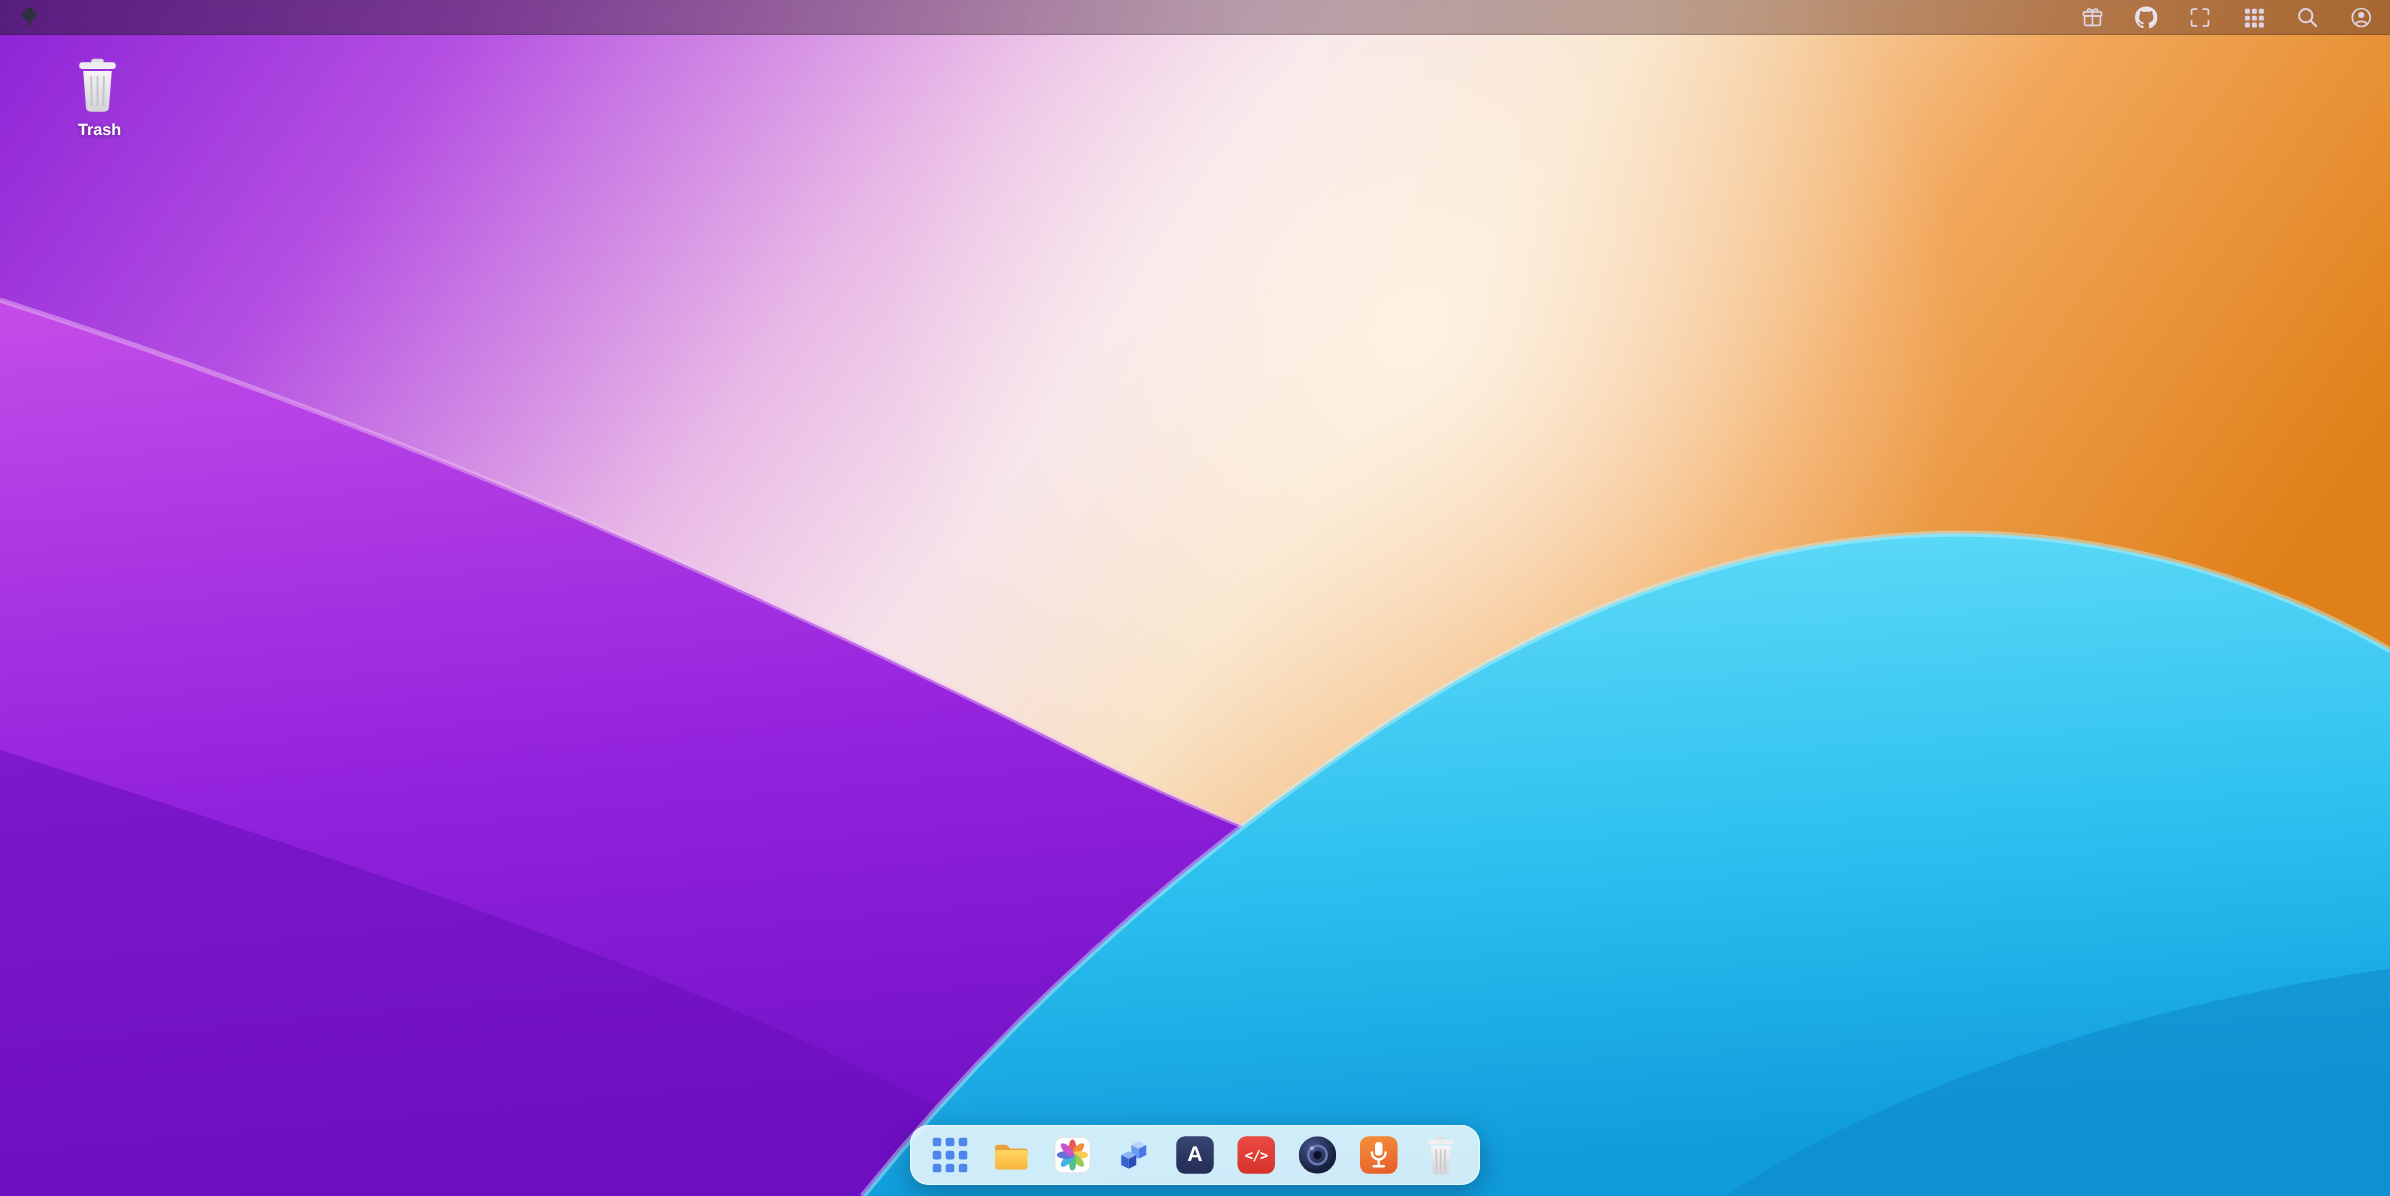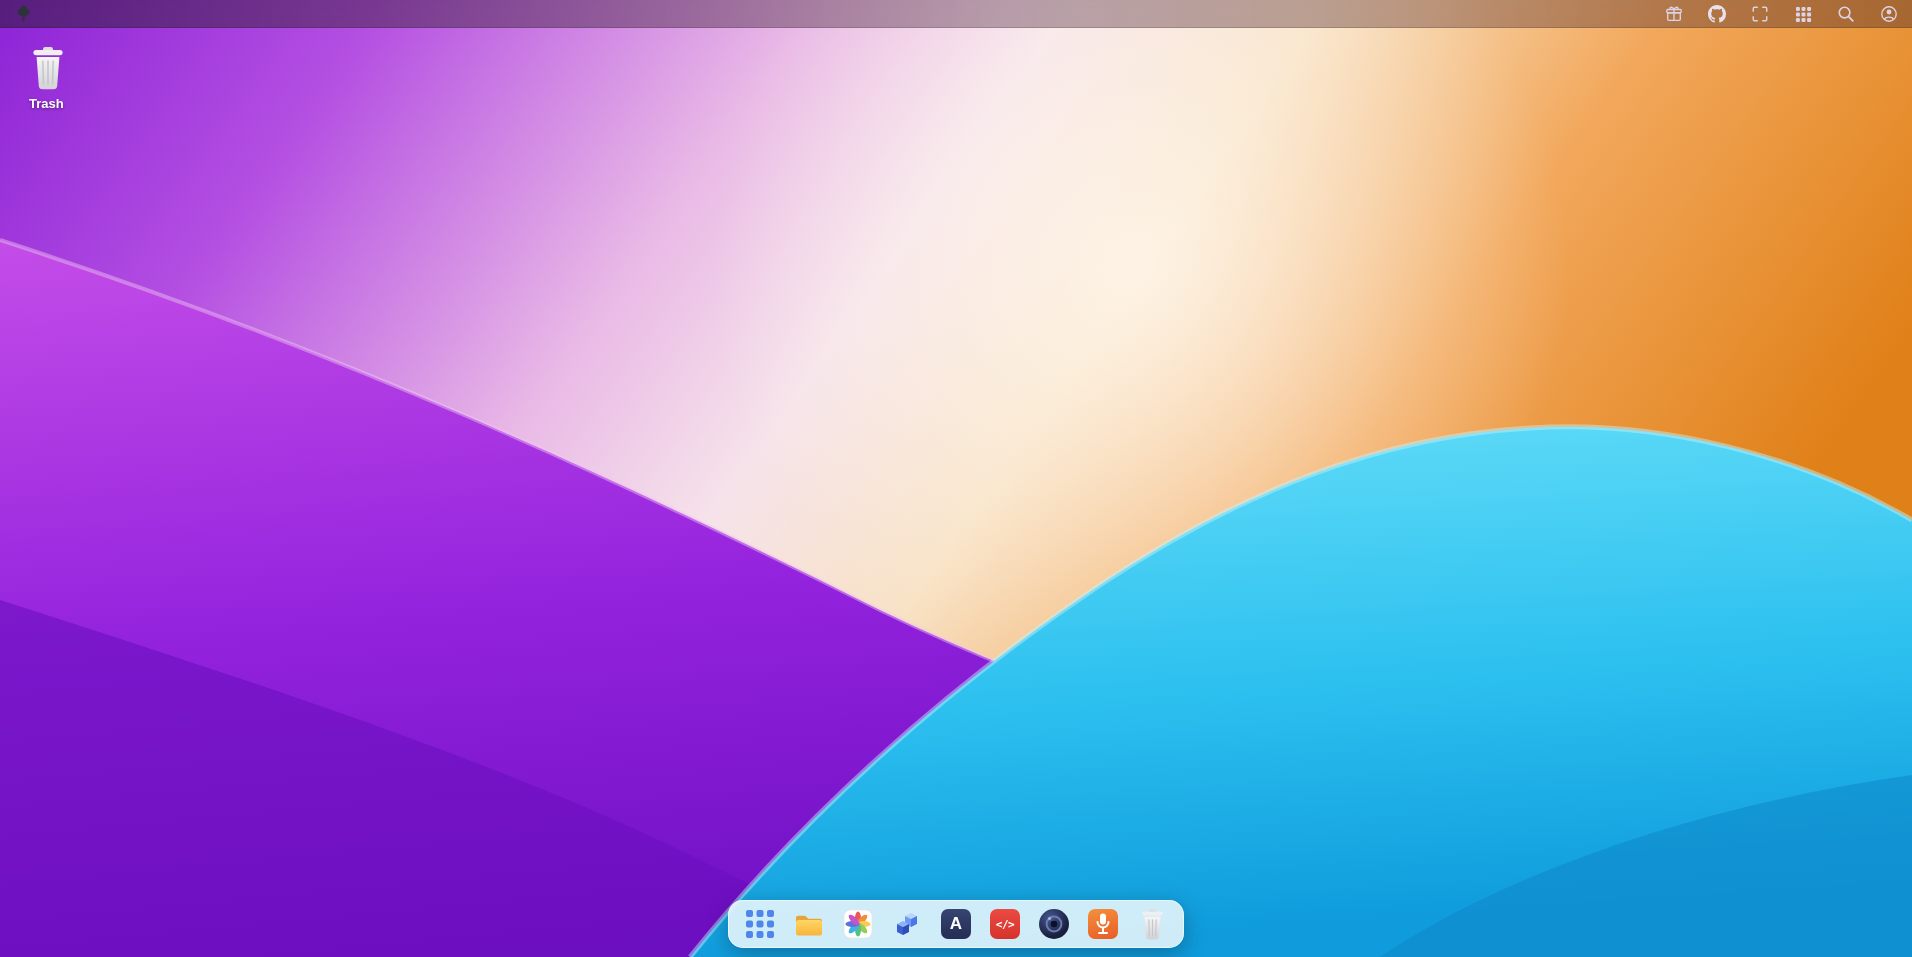--- a/index.html
+++ b/index.html
@@ -22,21 +22,21 @@
     box-shadow:inset 0 -1px rgba(0,0,0,.15);
   }
   .tb-left{display:flex;align-items:center}
   .tb-right{display:flex;align-items:center;gap:23px}
   .tb-btn{width:20px;height:20px;display:grid;place-items:center;background:none;border:0;padding:0;color:#dcd4e6;cursor:pointer}
   .tb-btn svg{display:block}
 
   
   .desktop-trash{
     position:absolute;left:27px;top:44px;width:72px;z-index:10;
-    display:flex;flex-direction:column;align-items:flex-start;gap:6px;
+    display:flex;flex-direction:column;align-items:flex-end;gap:6px;
     background:none;border:0;padding:2px;cursor:pointer;
   }
   .desktop-trash .label{font-size:13px;font-weight:700;color:#fff;text-shadow:0 1px 3px rgba(0,0,0,.45)}
 
   
   .dock{
     position:absolute;left:50%;bottom:9px;transform:translateX(-50%);z-index:30;
     display:flex;align-items:center;gap:15px;padding:7px 15px;
     background:rgba(255,255,255,.8);border-radius:15px;
     box-shadow:0 6px 22px rgba(0,0,0,.28), inset 0 0 0 1px rgba(255,255,255,.55);

